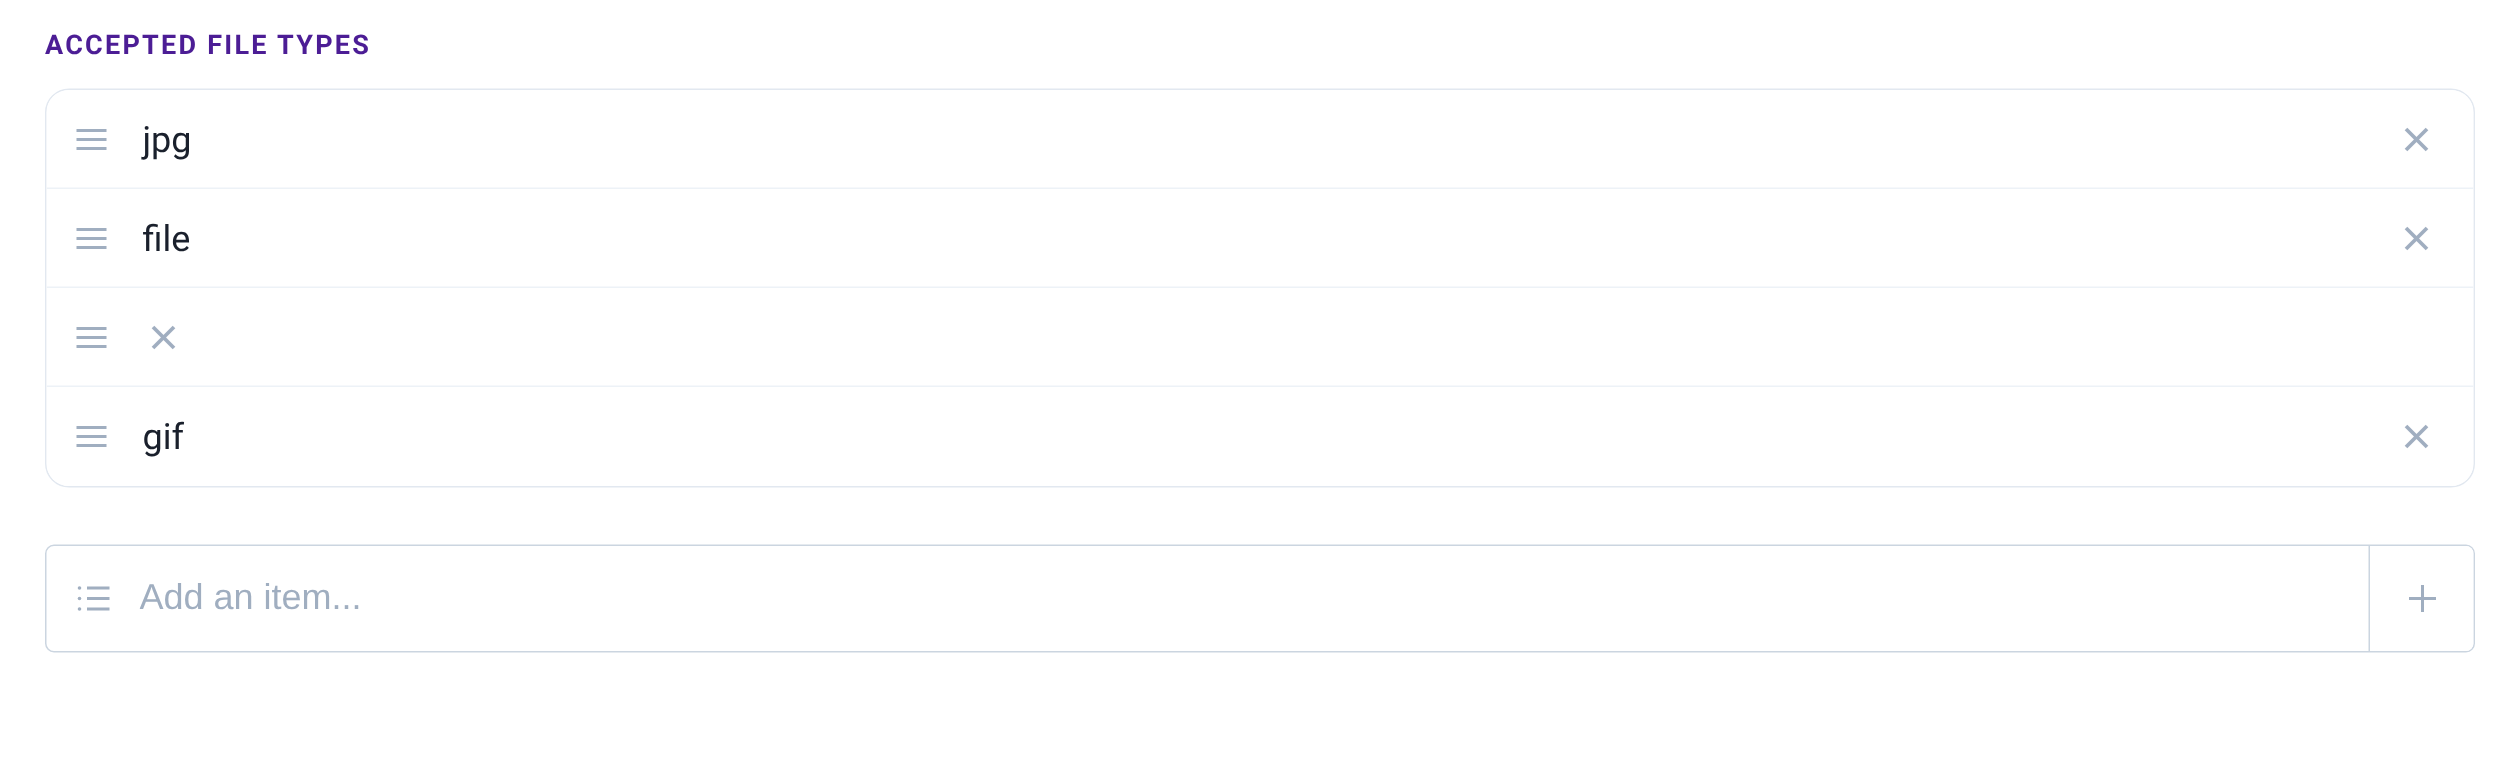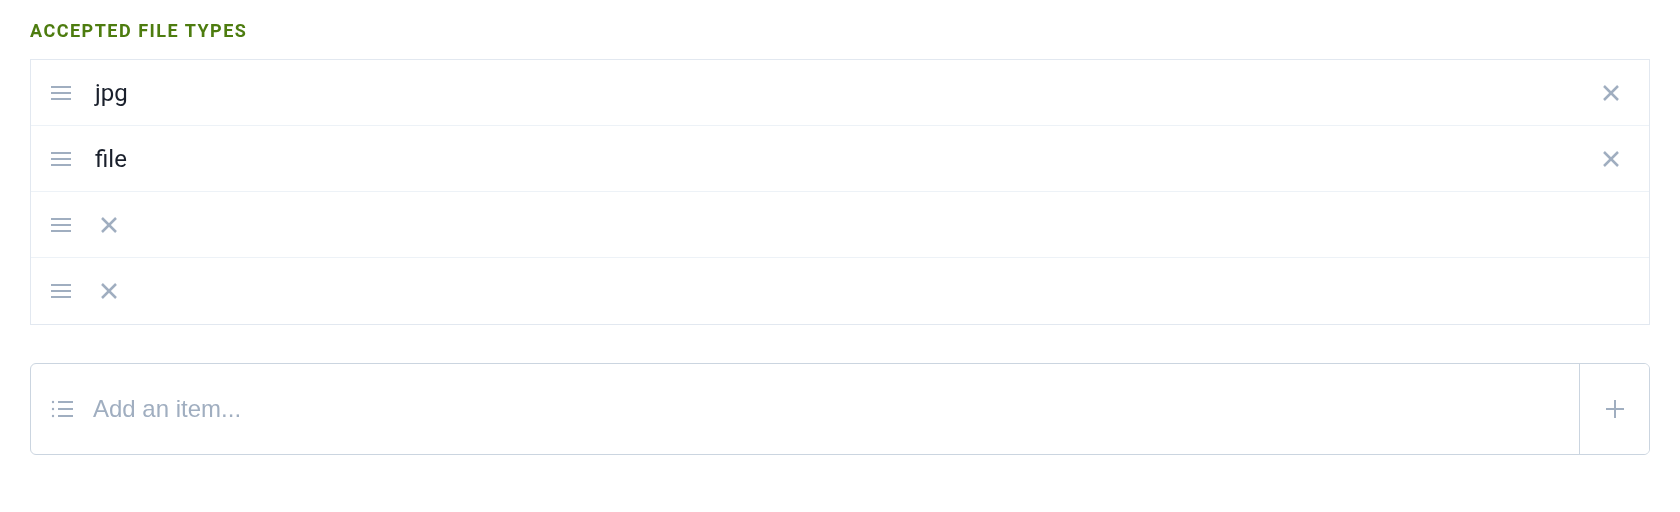--- a/index.html
+++ b/index.html
@@ -9,27 +9,27 @@
     }
     body {
       font-family: -apple-system, BlinkMacSystemFont, "Segoe UI", Roboto, Helvetica, Arial, sans-serif;
       background: #ffffff;
       padding: 20px 30px;
     }
     .section-label {
       font-size: 18px;
       font-weight: 700;
       letter-spacing: 1.5px;
-      color: #4d7c0f;
+      color: #4c1d95;
       text-transform: uppercase;
       margin-bottom: 18px;
     }
     .list-container {
       border: 1px solid #e2e8f0;
-      border-radius: 0;
+      border-radius: 16px;
       overflow: hidden;
     }
     .list-item {
       display: flex;
       align-items: center;
       height: 66px;
       padding: 0 24px 0 16px;
       border-bottom: 1px solid #edf2f7;
       background: #ffffff;
     }
@@ -72,21 +72,21 @@
       height: 20px;
       stroke: #a0aec0;
       stroke-width: 2.5;
       fill: none;
     }
     .add-row {
       margin-top: 38px;
       display: flex;
       border: 1px solid #cbd5e0;
       border-radius: 6px;
-      height: 92px;
+      height: 72px;
       overflow: hidden;
     }
     .add-input-wrap {
       flex: 1;
       display: flex;
       align-items: center;
       padding: 0 18px;
     }
     .bullet-icon {
       width: 26px;
@@ -183,20 +183,21 @@
     </span>
   </div>
   <div class="list-item">
     <span class="drag-handle">
       <svg viewBox="0 0 22 16">
           <line x1="1" y1="2" x2="21" y2="2"></line>
           <line x1="1" y1="8" x2="21" y2="8"></line>
           <line x1="1" y1="14" x2="21" y2="14"></line>
         </svg>
     </span>
+    <span class="item-text">gif</span>
     <span class="remove-btn">
       <svg viewBox="0 0 20 20">
           <line x1="3" y1="3" x2="17" y2="17"></line>
           <line x1="17" y1="3" x2="3" y2="17"></line>
         </svg>
     </span>
   </div>
 </div>
 
 <div class="add-row">

